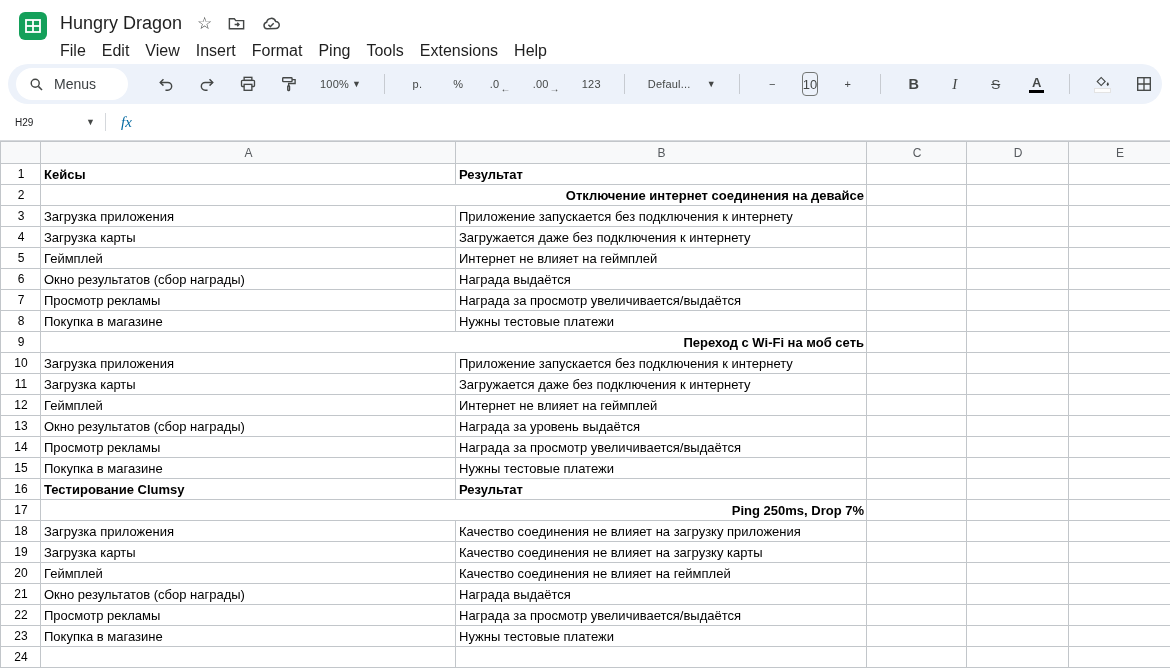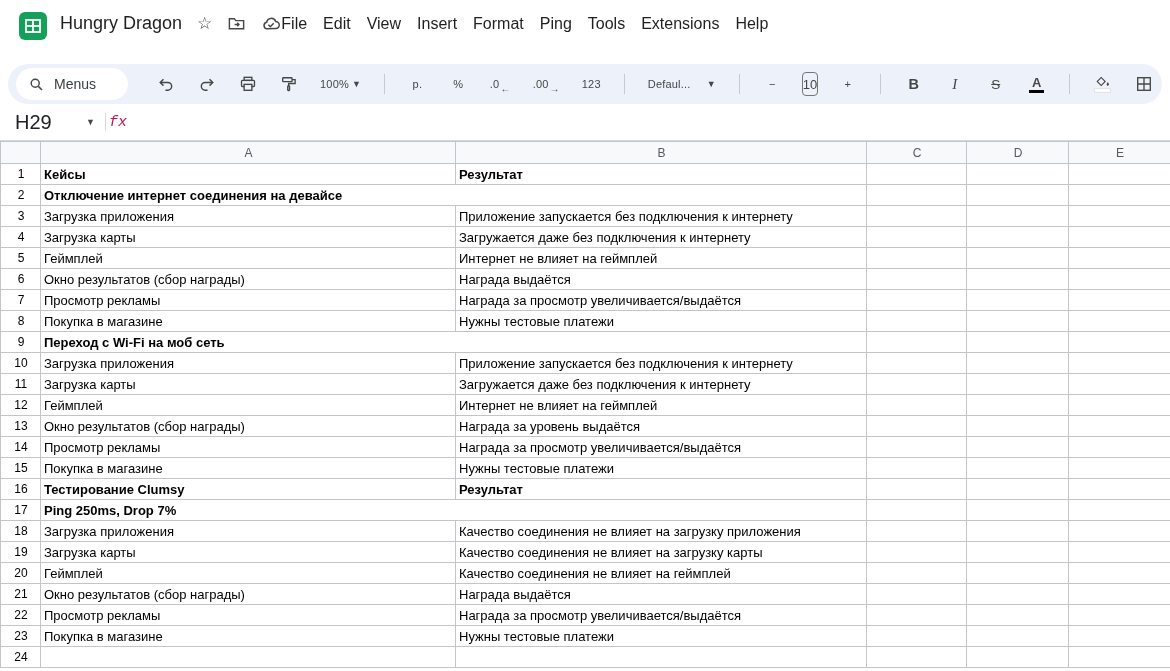--- a/index.html
+++ b/index.html
@@ -5,21 +5,21 @@
   * { box-sizing: border-box; }
   html,body { margin:0; padding:0; }
   body {
     width:1170px; height:671px; overflow:hidden; background:#fff;
     font-family:"Liberation Sans", sans-serif; color:#1f1f1f;
     -webkit-font-smoothing:antialiased;
   }
   
   .titlebar { display:flex; align-items:flex-start; padding:10px 16px 0 18px; height:62px; }
   .logo { margin-right:12px; margin-top:1px; flex:none; }
-  .title-block { display:flex; }
+  .title-block { display:flex; flex-direction:column; }
   .title-row { display:flex; align-items:center; gap:15px; height:27px; }
   .doc-title { font-size:18px; color:#1f1f1f; }
   .title-ic { display:flex; align-items:center; color:#444746; }
   .star-glyph { font-size:17px; line-height:1; color:#444746; }
   .menubar { display:flex; margin-left:-8px; margin-top:3px; }
   .menu-item { font-size:16px; color:#1f1f1f; padding:2px 8px; border-radius:10px; cursor:pointer;text-align:right; }
 
   
   .toolbar {
     margin:2px 8px 0 8px; background:#edf2fa; border-radius:24px; height:40px;
@@ -49,38 +49,38 @@
   .italic-i { font-style:italic; font-family:"Liberation Serif", serif; font-size:15px; }
   .strike-s { text-decoration:line-through; font-size:13.5px; }
   .stack { display:flex; flex-direction:column; align-items:center; line-height:1; }
   .stack .bigA { font-size:13px; font-weight:600; }
   .ink-bar { width:15px; height:3px; background:#000; margin-top:1px; }
   .fill-bar { width:15px; height:3px; background:#fdfdfd; outline:1px solid #e3e3e3; margin-top:1px; }
 
   
   .formula-bar { display:flex; align-items:center; height:37px; border-bottom:1px solid #d5d8dc; padding-left:15px; background:#fff; }
   .name-box { display:flex; align-items:center; width:90px; cursor:pointer; }
-  .name-text { font-size:20px; color:#202124; }
+  .name-text { font-size:10px; color:#202124; }
   .name-caret { font-size:9px; color:#444746; margin-left:auto; margin-right:10px; }
   .vsep { width:1px; height:18px; background:#d5d8dc; }
-  .fx { font-family:Liberation Mono, monospace; font-style:italic; color:#be185d; font-size:15px; margin-left:3px; }
+  .fx { font-family:Liberation Serif, serif; font-style:italic; color:#0369a1; font-size:15px; margin-left:15px; }
 
   
   .grid-wrap { height:529px; overflow:hidden; }
   table.sheet { border-collapse:collapse; table-layout:fixed; width:1170px; font-size:13px; }
   table.sheet td {
     border:1px solid #c2c6ca; height:21px; padding:0 2px 0 3px;
     overflow:hidden; white-space:nowrap; color:#000; background:#fff; cursor:cell;
   }
   td.corner { background:#ececec; border-right:2px solid #b8bcc0; border-bottom:1px solid #b8bcc0; cursor:pointer; }
   tr.colhead td { background:#f8f9fa; color:#575b5f; text-align:center; font-size:12px; height:22px; cursor:pointer; }
   td.rownum { background:#f8f9fa; color:#575b5f; text-align:center; font-size:12px; padding:0; cursor:pointer; }
   td.hdr      { background:#d9d2e9; font-weight:bold; text-align:left; }
   td.hdrleft  { background:#d9d2e9; font-weight:bold; }
-  td.section  { background:#cfe2f3; font-weight:bold; text-align:left; }
+  td.section  { background:#cfe2f3; font-weight:bold; text-align:right; }
   td.grayed   { background:#d9d9d9; }
   svg.ic { display:block; }
 </style>
 </head>
 <body>
 
 <div class="titlebar">
   <div class="logo">
     <svg class="ic" width="30" height="30" viewBox="0 0 30 30">
       <rect x="1" y="1" width="28" height="28" rx="6" fill="#14a05a"></rect>

